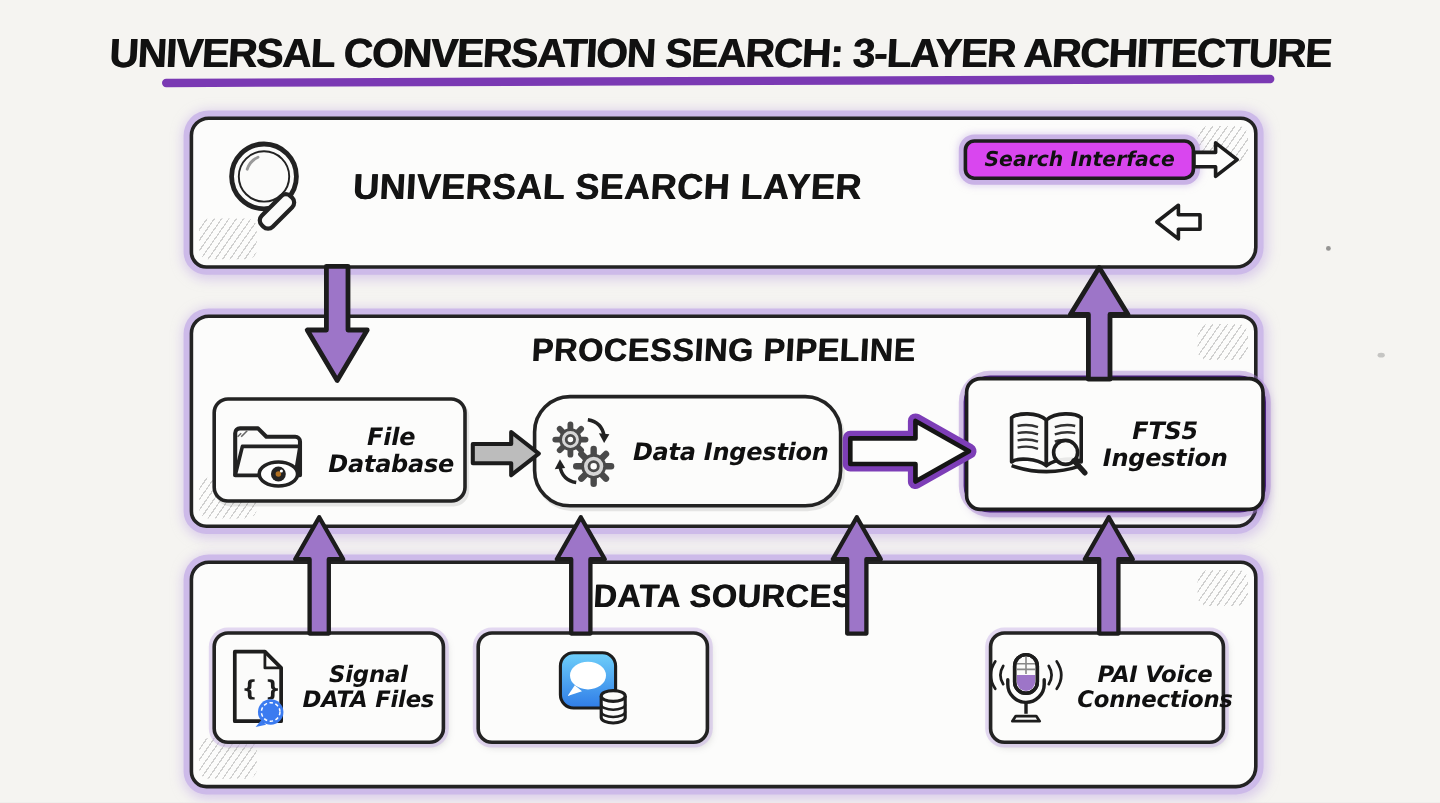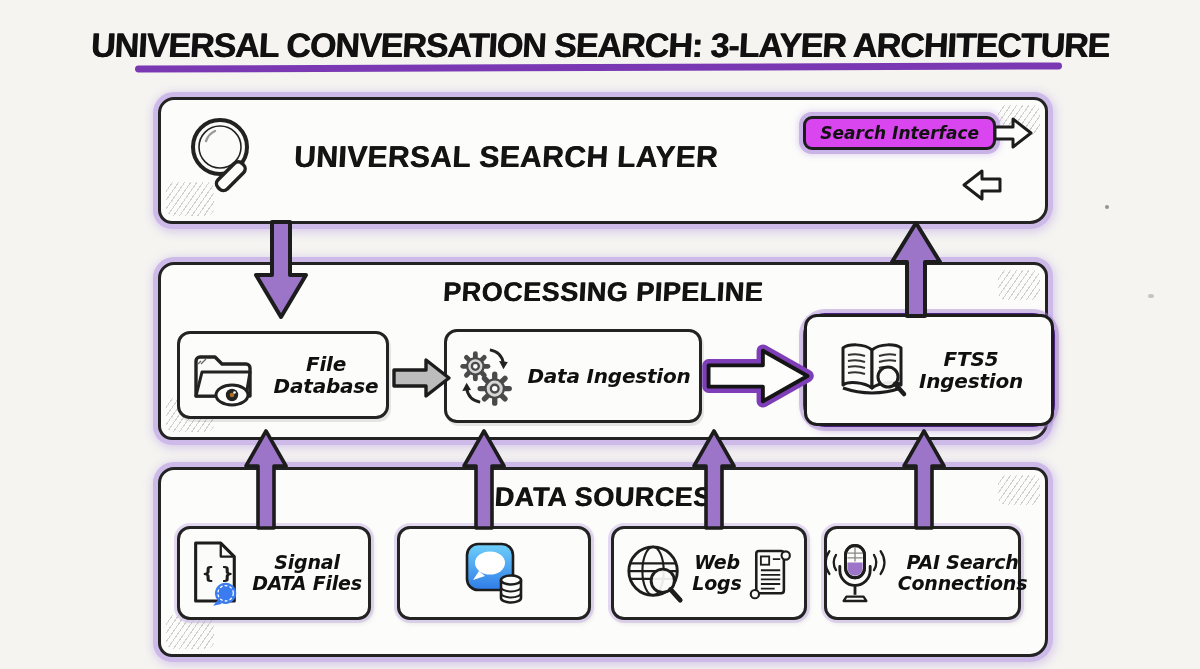--- a/index.html
+++ b/index.html
@@ -39,21 +39,21 @@
   .node-label-sm{font-size:19px;font-style:italic;}
 
   .node-ftss{position:absolute;left:642px;top:48px;width:252px;height:114px;box-sizing:border-box;
     background:#4c2084;border-radius:22px;padding:1px;
     box-shadow:0 0 0 4px rgba(168,130,210,.45), 2px 3px 8px rgba(120,80,170,.4);}
   .node-ftss-inner{width:100%;height:100%;box-sizing:border-box;background:#fcfcfb;
     border:3px solid #1d1d1d;border-radius:13px;display:flex;align-items:center;justify-content:center;gap:10px;}
 
   
   .node-watchers{left:16px;top:66px;width:212px;height:88px;}
-  .node-ingestion{left:283px;top:64px;width:258px;height:94px;}
+  .node-ingestion{left:283px;top:64px;width:258px;height:94px;border-radius:31px;}
 
   
   .node-signal{left:16px;top:56px;width:194px;height:94px;}
   .node-imessage{left:236px;top:56px;width:194px;height:94px;}
   .node-web{left:450px;top:56px;width:196px;height:94px;gap:6px;}
   .node-pai{left:663px;top:56px;width:197px;height:94px;gap:6px;}
 
   
   .badge{position:absolute;display:flex;align-items:center;}
   .badge-box{background:#d946ef;border:3px solid #1d1d1d;border-radius:9px;padding:4px 14px;
@@ -248,57 +248,37 @@
         <ellipse cx="27" cy="23" rx="15" ry="11.5" fill="#fff"></ellipse>
         <path d="M16,31 l-6,9 l12,-4 z" fill="#fff"></path>
         <g transform="translate(36,34)">
           <path d="M2,6 v18 a10,4.5 0 0 0 20,0 v-18" fill="#fbfbfa" stroke="#1d1d1d" stroke-width="2.6"></path>
           <ellipse cx="12" cy="6" rx="10" ry="4.5" fill="#fbfbfa" stroke="#1d1d1d" stroke-width="2.6"></ellipse>
           <path d="M2,13 a10,4.5 0 0 0 20,0 M2,19 a10,4.5 0 0 0 20,0" fill="none" stroke="#1d1d1d" stroke-width="2"></path>
         </g>
       </svg>
     </div>
 
-    <div class="node node-src node-web">
-      <svg width="62" height="64" viewBox="0 0 64 64">
-        <circle cx="30" cy="30" r="25" fill="#fbfbfa" stroke="#1d1d1d" stroke-width="3"></circle>
-        <ellipse cx="30" cy="30" rx="11" ry="25" fill="none" stroke="#1d1d1d" stroke-width="2.2"></ellipse>
-        <path d="M7,22 H53 M7,38 H53 M5,30 H55" stroke="#1d1d1d" stroke-width="2.2"></path>
-        <circle cx="40" cy="40" r="12" fill="rgba(251,251,250,0.92)" stroke="#1d1d1d" stroke-width="3"></circle>
-        <line x1="48" y1="49" x2="58" y2="60" stroke="#1d1d1d" stroke-width="5" stroke-linecap="round"></line>
-      </svg>
-      <div>
-        <div class="node-label node-label-sm">Web</div>
-        <div class="node-label node-label-sm">Logs</div>
-      </div>
-      <svg width="46" height="64" viewBox="0 0 50 64">
-        <rect x="9" y="8" width="30" height="46" rx="3" fill="#fbfbfa" stroke="#1d1d1d" stroke-width="2.8"></rect>
-        <circle cx="41" cy="13" r="4.5" fill="#fbfbfa" stroke="#1d1d1d" stroke-width="2.3"></circle>
-        <circle cx="7.5" cy="55" r="4.5" fill="#fbfbfa" stroke="#1d1d1d" stroke-width="2.3"></circle>
-        <rect x="14" y="14" width="9" height="9" fill="none" stroke="#1d1d1d" stroke-width="2"></rect>
-        <path d="M27,17 h8 M14,29 h21 M14,34 h21 M14,39 h21 M14,44 h21 M14,49 h15" stroke="#1d1d1d" stroke-width="2"></path>
-      </svg>
-    </div>
 
     <div class="node node-src node-pai">
       <svg width="74" height="66" viewBox="0 0 78 66">
         <rect x="29" y="4" width="20" height="34" rx="10" fill="#fbfbfa" stroke="#1d1d1d" stroke-width="3"></rect>
         <path d="M31,12 h16 M31,17 h16 M39,5 v16" stroke="#888" stroke-width="1.4"></path>
         <path d="M31,22 h16 v6 a8,8 0 0 1 -16,0 z" fill="#9d75c8"></path>
         <rect x="29" y="4" width="20" height="34" rx="10" fill="none" stroke="#1d1d1d" stroke-width="3"></rect>
         <path d="M23,26 v4 a16,16 0 0 0 32,0 v-4" fill="none" stroke="#1d1d1d" stroke-width="3" stroke-linecap="round"></path>
         <line x1="39" y1="46" x2="39" y2="56" stroke="#1d1d1d" stroke-width="3"></line>
         <path d="M30,58 h18 l3,4.5 h-24 z" fill="#fbfbfa" stroke="#1d1d1d" stroke-width="2.4" stroke-linejoin="round"></path>
         <path d="M19,14 q-5,8 0,16" fill="none" stroke="#1d1d1d" stroke-width="2.4" stroke-linecap="round"></path>
         <path d="M12,10 q-8,12 0,24" fill="none" stroke="#1d1d1d" stroke-width="2.4" stroke-linecap="round"></path>
         <path d="M59,14 q5,8 0,16" fill="none" stroke="#1d1d1d" stroke-width="2.4" stroke-linecap="round"></path>
         <path d="M66,10 q8,12 0,24" fill="none" stroke="#1d1d1d" stroke-width="2.4" stroke-linecap="round"></path>
       </svg>
       <div>
-        <div class="node-label node-label-sm">PAI Search</div>
+        <div class="node-label node-label-sm">PAI Voice</div>
         <div class="node-label node-label-sm">Connections</div>
       </div>
     </div>
   </div>
 
   <svg class="flow" style="left:252px;top:220px;" width="58" height="100" viewBox="0 0 58 100">
     <polygon points="20,2 38,2 38,55 54,55 29,97 4,55 20,55" fill="#9d75c8" stroke="#1c1c1c" stroke-width="4" stroke-linejoin="round"></polygon>
   </svg>
 
   <svg class="flow" style="left:888px;top:220px;" width="56" height="98" viewBox="0 0 56 98">

